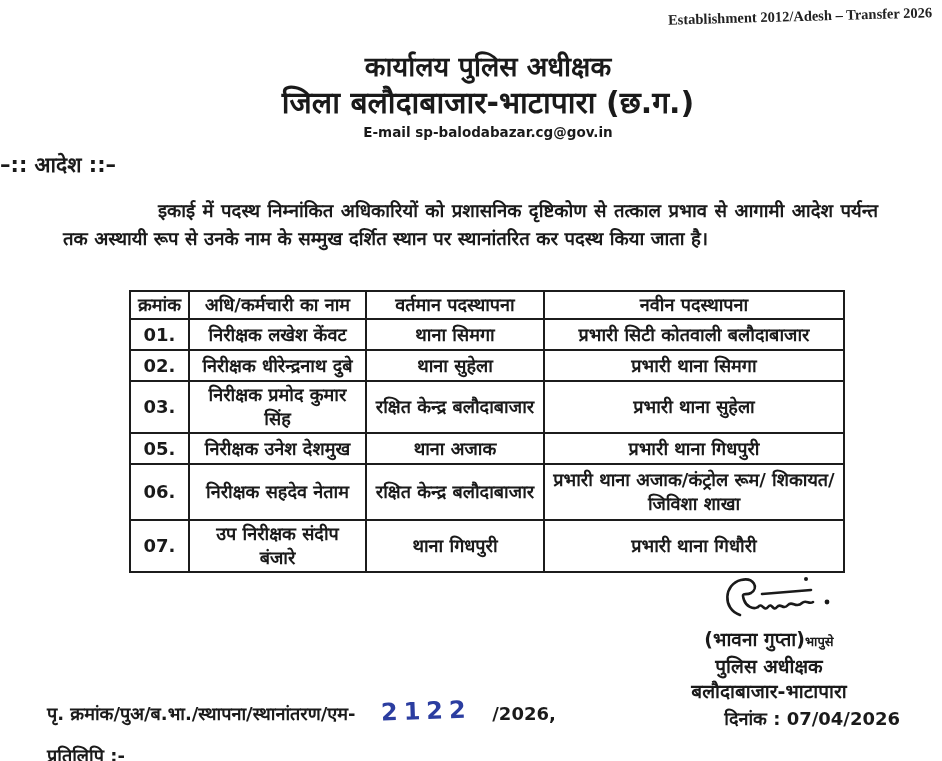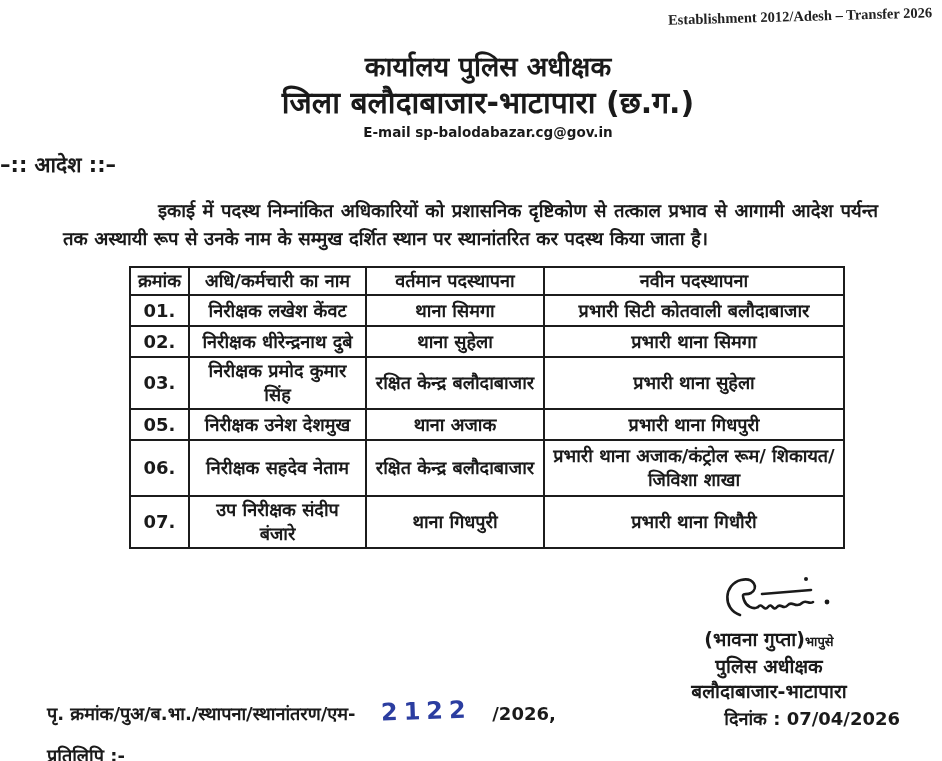--- a/index.html
+++ b/index.html
@@ -26,21 +26,21 @@
   .order-title {
     position:absolute; top:150px; left:0; width:100%;
     text-align:left; font-size:21px; font-weight:bold;
   }
   .order-paragraph {
     position:absolute; top:197px; left:63px; width:815px;
     font-size:18.5px; line-height:28px; font-weight:bold;
     text-align:justify; text-indent:95px;
   }
   table.transfer {
-    position:absolute; top:266px; left:129px;
+    position:absolute; top:290px; left:129px;
     border-collapse:collapse; table-layout:fixed; width:714px;
     font-size:18px; font-weight:bold;
   }
   table.transfer th, table.transfer td {
     border:2px solid #1c1c1c; padding:1px 6px; text-align:center;
     vertical-align:middle; line-height:24px;
   }
   table.transfer th { height:28px; font-weight:bold; }
   td.cell-name { text-align:left; padding-left:9px; }
   tr.r-single td { height:31px; }

